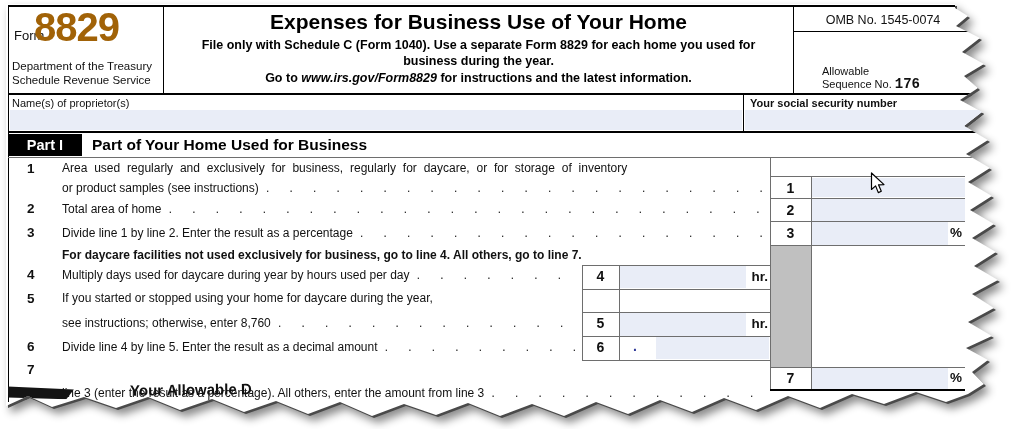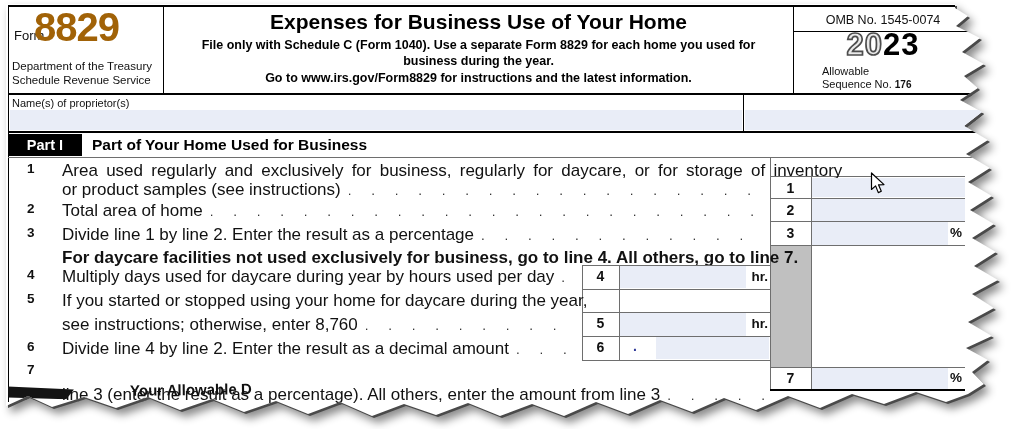--- a/index.html
+++ b/index.html
@@ -26,21 +26,21 @@
       940px 398px,910px 388px,878px 400px,846px 390px,814px 404px,782px 392px,750px 406px,
       718px 394px,686px 408px,654px 396px,622px 410px,590px 398px,558px 412px,526px 400px,
       494px 412px,462px 399px,430px 411px,398px 400px,366px 412px,334px 398px,302px 410px,
       270px 397px,238px 408px,206px 395px,174px 406px,142px 393px,110px 404px,78px 393px,
       46px 403px,22px 392px,0px 402px
     );
   }
   .rule{background:#000;}
   .thinrule{background:#6e6e6e;}
   .fld{background:#e9edf7;}
-  .txt{font-size:17px;color:#111;white-space:nowrap;}
+  .txt{font-size:12px;color:#111;white-space:nowrap;}
   .bold{font-weight:bold;}
   .num{font-weight:bold;font-size:13.5px;color:#111;}
   .boxnum{font-weight:bold;font-size:14px;color:#111;text-align:center;}
   .leader{
     flex:1;overflow:hidden;white-space:nowrap;letter-spacing:8px;
     margin-left:7px;color:#333;font-size:13.5px;
   }
   .flexline{display:flex;align-items:baseline;}
   .unit{font-weight:bold;font-size:13.5px;color:#111;}
   .graycol{background:#c0c0c0;}
@@ -67,38 +67,36 @@
     <div class="abs" style="left:28px;top:1px;font-size:40px;font-weight:bold;letter-spacing:-1px;color:#a16207;">8829</div>
     <div class="abs" style="left:6px;top:56px;font-size:11.5px;line-height:13.5px;color:#111;">
       <div>Department of the Treasury</div>
       <div>Schedule Revenue Service</div>
     </div>
 
     <div class="abs" style="left:158px;top:0;width:629px;">
       <div style="text-align:center;font-size:21px;font-weight:bold;margin-top:6px;color:#000;">Expenses for Business Use of Your Home</div>
       <div style="width:578px;margin:4px auto 0;text-align:center;font-size:12.5px;font-weight:bold;line-height:15.5px;color:#000;">File only with Schedule C (Form 1040). Use a separate Form 8829 for each home you used for business during the year.</div>
       <div style="text-align:center;font-size:12.5px;font-weight:bold;margin-top:2px;color:#000;">
-        <span>Go to </span><span style="">www.irs.gov/Form8829</span><span> for instructions and the latest information.</span>
+        <span>Go to </span><span style="font-style:italic;">www.irs.gov/Form8829</span><span> for instructions and the latest information.</span>
       </div>
     </div>
 
     <div class="abs" style="left:787px;top:0;width:180px;text-align:center;">
       <div style="font-size:12.5px;margin-top:9px;color:#111;">OMB No. 1545-0074</div>
-      <div style="margin-top:3px;font-size:31px;font-weight:800;letter-spacing:1px;line-height:30px;">
-        <span style="color:#e9e9e9;-webkit-text-stroke:1.7px #4d4d4d;">20</span><span style="color:#000;">23</span>
-      </div>
     </div>
     <div class="abs" style="left:816px;top:61px;font-size:11px;line-height:12.5px;color:#111;text-align:left;">
       <div>Allowable</div>
-      <div><span>Sequence No. </span><span style="font-weight:bold;font-size:10px;">176</span></div>
+      <div><span>Sequence No. </span><span style="font-weight:bold;font-size:14px;font-family:Liberation Mono, monospace;">176</span></div>
     </div>
 
     <div class="abs" style="left:6px;top:93px;font-size:11px;color:#111;">Name(s) of proprietor(s)</div>
     <div class="abs fld" style="left:4px;top:106px;width:732px;height:20px;"></div>
     <div class="abs rule" style="left:737px;top:91px;width:1px;height:36px;"></div>
+    <div class="abs" style="left:744px;top:93px;font-size:11px;font-weight:bold;color:#111;">Your social security number</div>
     <div class="abs fld" style="left:739px;top:106px;width:258px;height:20px;"></div>
     <div class="abs rule" style="left:2px;top:127px;width:990px;height:2.2px;"></div>
 
     <div class="abs partbadge" style="left:2px;top:130px;width:74px;height:22px;">Part I</div>
     <div class="abs" style="left:86px;top:132px;font-size:15.5px;font-weight:bold;color:#000;">Part of Your Home Used for Business</div>
     <div class="abs thinrule" style="left:2px;top:152.5px;width:990px;height:1px;"></div>
 
     <div class="abs thinrule" style="left:764px;top:153px;width:1px;height:233px;"></div>
     <div class="abs graycol" style="left:765px;top:242px;width:40px;height:121px;"></div>
     <div class="abs thinrule" style="left:805px;top:172px;width:1px;height:214px;"></div>
@@ -159,21 +157,21 @@
     <div class="abs flexline" style="left:56px;top:310.5px;width:514px;">
       <span class="txt">see instructions; otherwise, enter 8,760</span>
       <span class="leader">. . . . . . . . . . . . . . . . . . . . . . . . . . . . . . . . . . . .</span>
     </div>
     <div class="abs boxnum" style="left:576px;top:311px;width:37px;">5</div>
     <div class="abs fld" style="left:614px;top:309px;width:126px;height:22.5px;"></div>
     <div class="abs unit" style="left:700px;top:312px;width:62px;text-align:right;">hr.</div>
 
     <div class="abs num" style="left:21px;top:334.5px;">6</div>
     <div class="abs flexline" style="left:56px;top:334.5px;width:514px;">
-      <span class="txt">Divide line 4 by line 2. Enter the result as a decimal amount</span>
+      <span class="txt">Divide line 4 by line 5. Enter the result as a decimal amount</span>
       <span class="leader">. . . . . . . . . . . . . . . . . . . . . . . . . . . . . . . . . . . .</span>
     </div>
     <div class="abs boxnum" style="left:576px;top:334.5px;width:37px;">6</div>
     <div class="abs" style="left:627px;top:334px;font-weight:bold;font-size:14px;color:#303a99;">.</div>
     <div class="abs fld" style="left:650px;top:333px;width:113px;height:22px;"></div>
 
     <div class="abs num" style="left:21px;top:358px;">7</div>
     <div class="abs flexline" style="left:56px;top:381px;width:702px;">
       <span class="txt">line 3 (enter the result as a percentage). All others, enter the amount from line 3</span>
       <span class="leader">. . . . . . . . . . . . . . . . . . . . . . . . . . . . . . . . . . . .</span>

